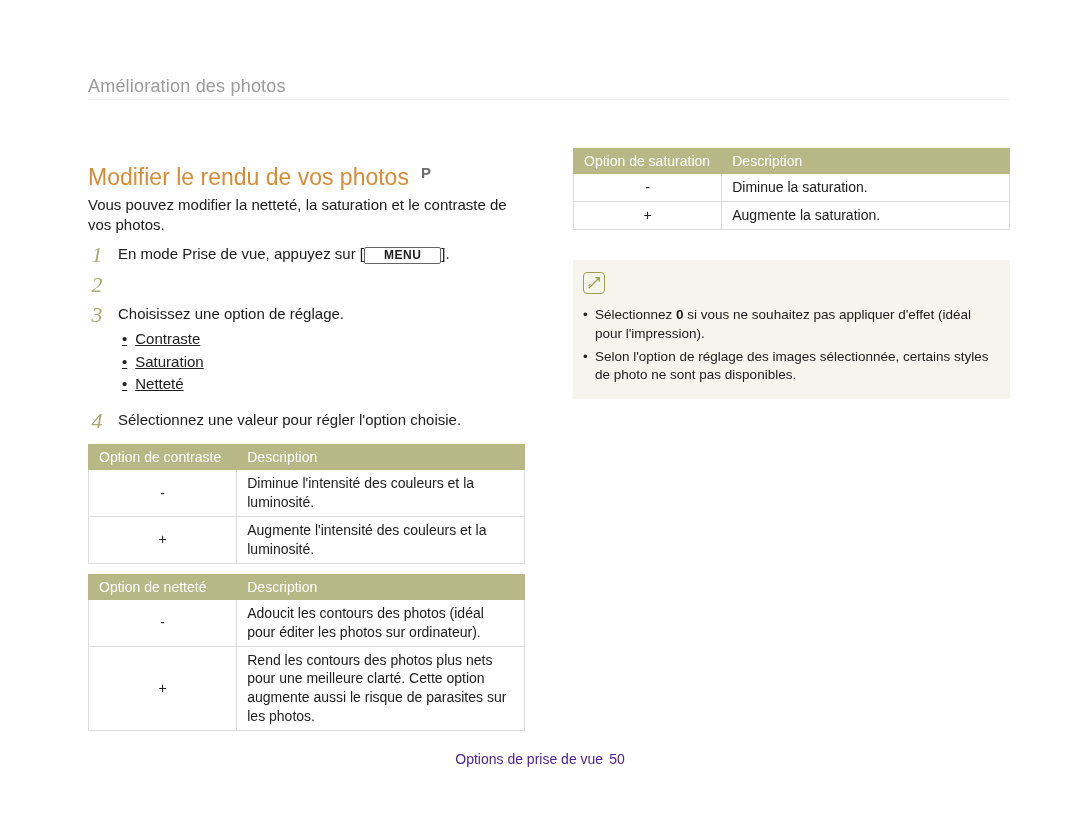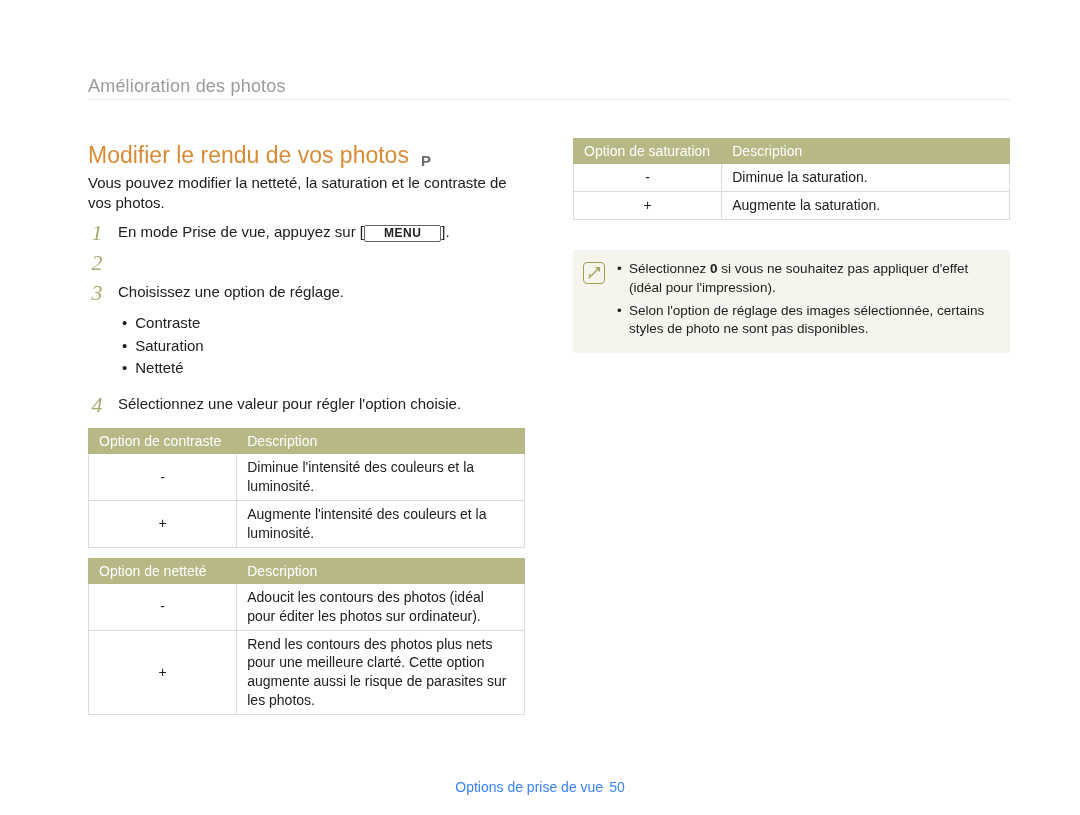--- a/index.html
+++ b/index.html
@@ -28,35 +28,35 @@
     padding: 76px 70px 40px 88px;
     position: relative;
   }
   .running-head {
     color: var(--header-grey);
     font-size: 18px;
     font-weight: 300;
     letter-spacing: 0.2px;
     border-bottom: 1px solid #ececec;
     padding-bottom: 2px;
-    margin-bottom: 38px;
+    margin-bottom: 48px;
   }
   .columns {
     display: flex;
     gap: 48px;
   }
   .col { flex: 1; min-width: 0; }
 
   h1.section {
     color: var(--orange);
     font-size: 23px;
     font-weight: 400;
-    margin: 4px 0 4px 0;
+    margin: 16px 0 4px 0;
     display: flex;
-    align-items: flex-end;
+    align-items: flex-start;
     gap: 12px;
   }
   .mode-badge {
     font-family: Arial, sans-serif;
     font-size: 15px;
     font-weight: bold;
     color: #6c6c6c;
     letter-spacing: 0.5px;
   }
   p.intro {
@@ -94,21 +94,22 @@
     letter-spacing: 0.5px;
     display: inline-block;
     line-height: 1.3;
   }
   .bold { font-weight: 600; }
   .arrow { font-family: Arial, sans-serif; }
 
   ul.bullets {
     list-style: none;
     padding: 0;
-    margin: 8px 0 8px 4px;
+    margin: 2px 0 8px 4px;
+    text-decoration: underline;
   }
   ul.bullets li::before {
     content: "•";
     margin-right: 8px;
   }
   ul.bullets li { line-height: 1.5; }
 
   table.opt {
     border-collapse: collapse;
     width: 100%;
@@ -137,20 +138,21 @@
 
   .note-box {
     display: flex;
     gap: 12px;
     background: var(--note-bg);
     border-radius: 2px;
     padding: 10px 16px 10px 10px;
     margin-top: 30px;
     font-size: 13.5px;
     line-height: 1.4;
+    flex-direction: column;
   }
   .note-icon {
     width: 20px; height: 20px;
     border: 1.5px solid var(--note-border);
     border-radius: 4px;
     display: flex; align-items: center; justify-content: center;
     flex-shrink: 0;
     margin-top: 2px;
   }
   .note-icon svg { display:block; }
@@ -158,25 +160,25 @@
     list-style: none; padding: 0; margin: 0;
   }
   .note-list li { position: relative; padding-left: 12px; margin-bottom: 4px; }
   .note-list li::before {
     content: "•"; position: absolute; left: 0; top: 0;
   }
   .note-list .bold { font-weight: 600; }
 
   .footer {
     position: absolute;
-    bottom: 20px;
+    bottom: 48px;
     left: 0; right: 0;
     text-align: center;
     font-size: 14px;
-    color: #3b82f6;
+    color: #4c1d95;
   }
   .footer .pn { margin-left: 6px; }
 </style>
 </head>
 <body>
 
 <div class="page">
 
   <div class="running-head">Amélioration des photos</div>
 

